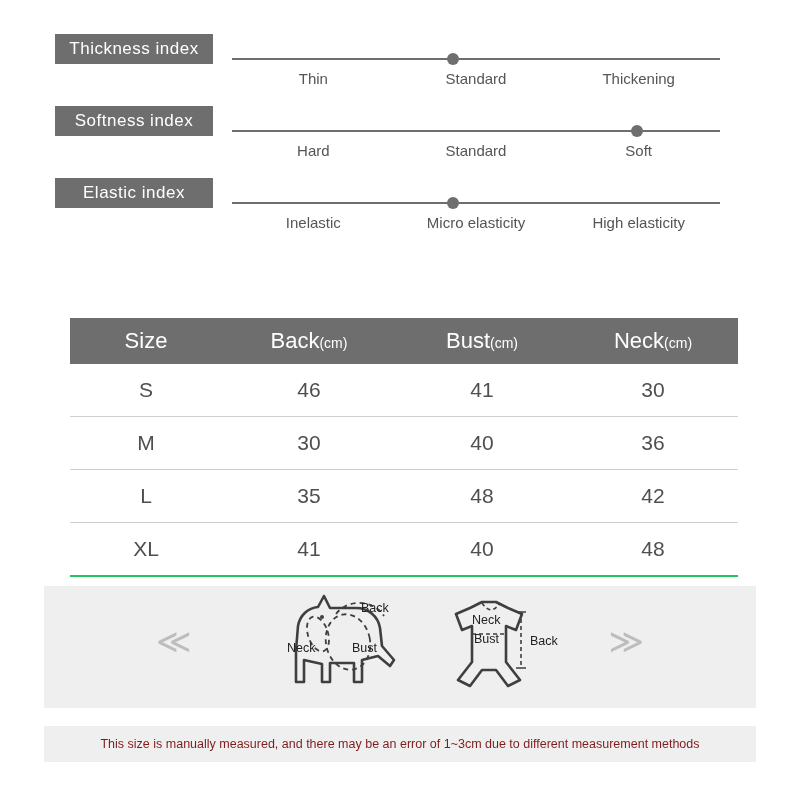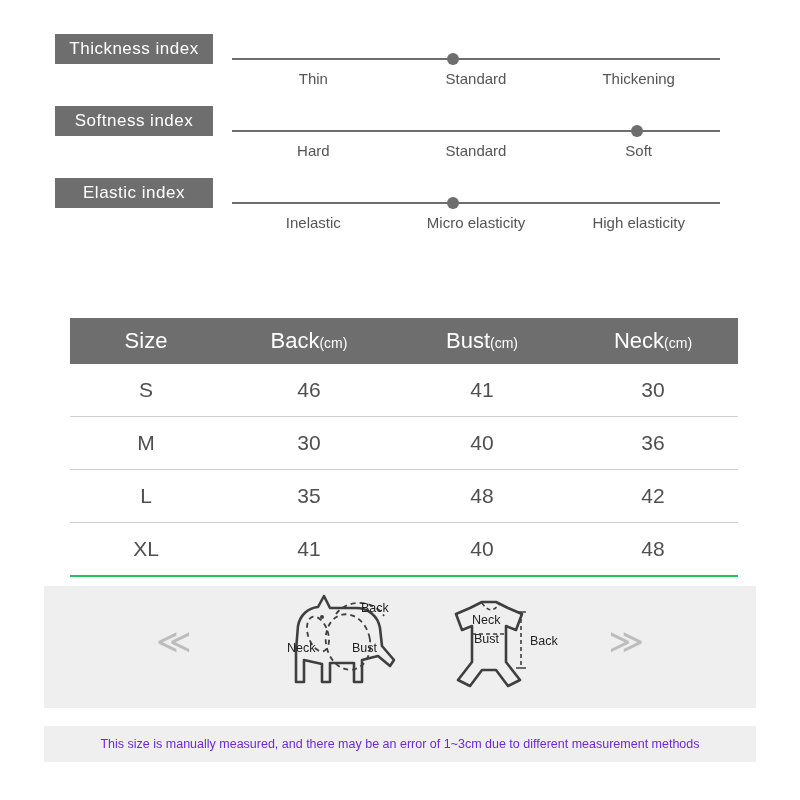--- a/index.html
+++ b/index.html
@@ -159,21 +159,21 @@
     position: absolute;
     top: 726px;
     left: 44px;
     width: 712px;
     height: 36px;
     background: #efefef;
     display: flex;
     align-items: center;
     justify-content: center;
     font-size: 12.5px;
-    color: #6d28d9;
+    color: #7f1d1d;
   }
 </style>
 </head>
 <body>
 
 <div class="page">
 
   <div class="indices">
 
     <div class="index-row">

